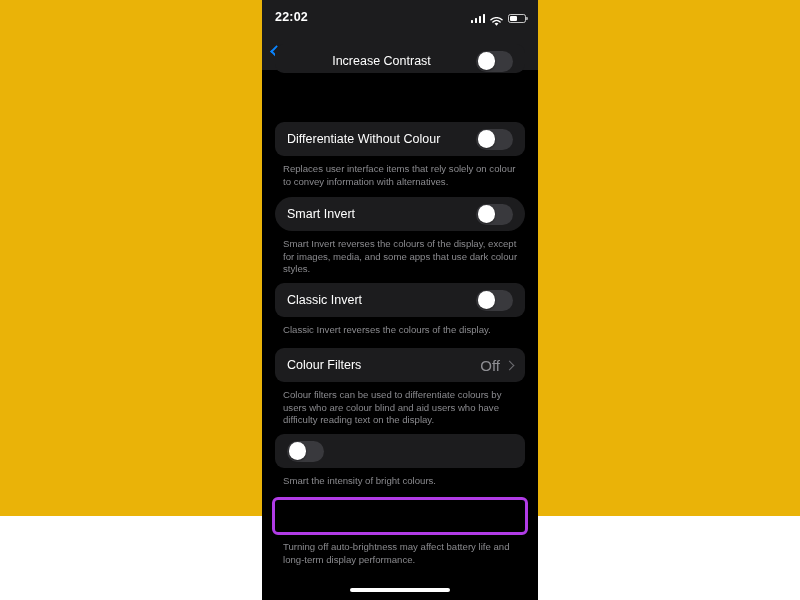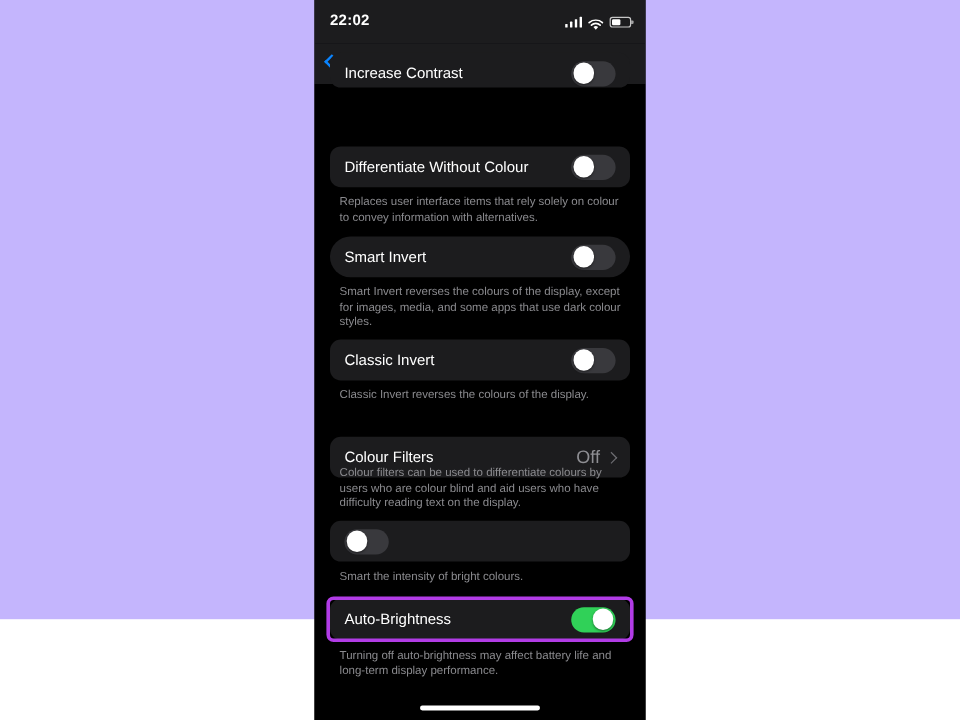--- a/index.html
+++ b/index.html
@@ -9,21 +9,21 @@
     width: 800px;
     height: 600px;
     overflow: hidden;
     font-family: "Liberation Sans", sans-serif;
   }
 
   #canvas {
     position: relative;
     width: 800px;
     height: 516px;
-    background: #c4b5fd;
+    background: #eab308;
     text-decoration: underline;
   }
 
   
   .phone {
     position: absolute;
     left: 262px;
     top: 0px;
     width: 276px;
     height: 600px;
@@ -266,21 +266,21 @@
     <div class="nav-bar">
       <div class="nav-back">
         <span class="chev-left"></span>
         <span>Back</span>
       </div>
       <div class="nav-title">Display &amp; Text Size</div>
     </div>
 
     <div class="content">
 
-      <div class="card" style="top:-26px; height:29px; border-radius:9px; overflow:hidden;">
+      <div class="card" style="top:-26px; height:29px; border-radius:9px; overflow:hidden;text-align:center;">
         <div class="row" style="height:34px;">
           <div class="row-label">Increase Contrast</div>
           <div class="toggle">
               <div class="knob"></div>
             </div>
         </div>
       </div>
 
       <div class="card" style="top:52px;">
         <div class="row">
@@ -305,46 +305,38 @@
       <div class="card" style="top:213px;">
         <div class="row">
           <div class="row-label">Classic Invert</div>
           <div class="toggle">
               <div class="knob"></div>
             </div>
         </div>
       </div>
       <div class="footer-text" style="top:254px;">Classic Invert reverses the colours of the display.</div>
 
-      <div class="card" style="top:278px;margin-top:16px;">
+      <div class="card" style="top:278px;">
         <div class="row">
           <div class="row-label">Colour Filters</div>
           <div class="row-value">Off</div>
           <div class="chev-right"></div>
         </div>
       </div>
       <div class="footer-text" style="top:319px;">Colour filters can be used to differentiate colours by users who are colour blind and aid users who have difficulty reading text on the display.</div>
 
       <div class="card" style="top:364px;">
         <div class="row">
           <div class="toggle">
               <div class="knob"></div>
             </div>
         </div>
       </div>
       <div class="footer-text" style="top:405px;">Smart the intensity of bright colours.</div>
 
-      <div class="card" style="top:429px;">
-        <div class="row">
-          <div class="row-label">Auto-Brightness</div>
-          <div class="toggle on">
-              <div class="knob"></div>
-            </div>
-        </div>
-      </div>
       <div class="highlight" style="left:10px; top:427px; width:256px; height:38px;"></div>
       <div class="footer-text" style="top:471px;">Turning off auto-brightness may affect battery life and long-term display performance.</div>
 
     </div>
 
     <div class="home-indicator"></div>
   </div>
 </div>
 
 </body></html>

